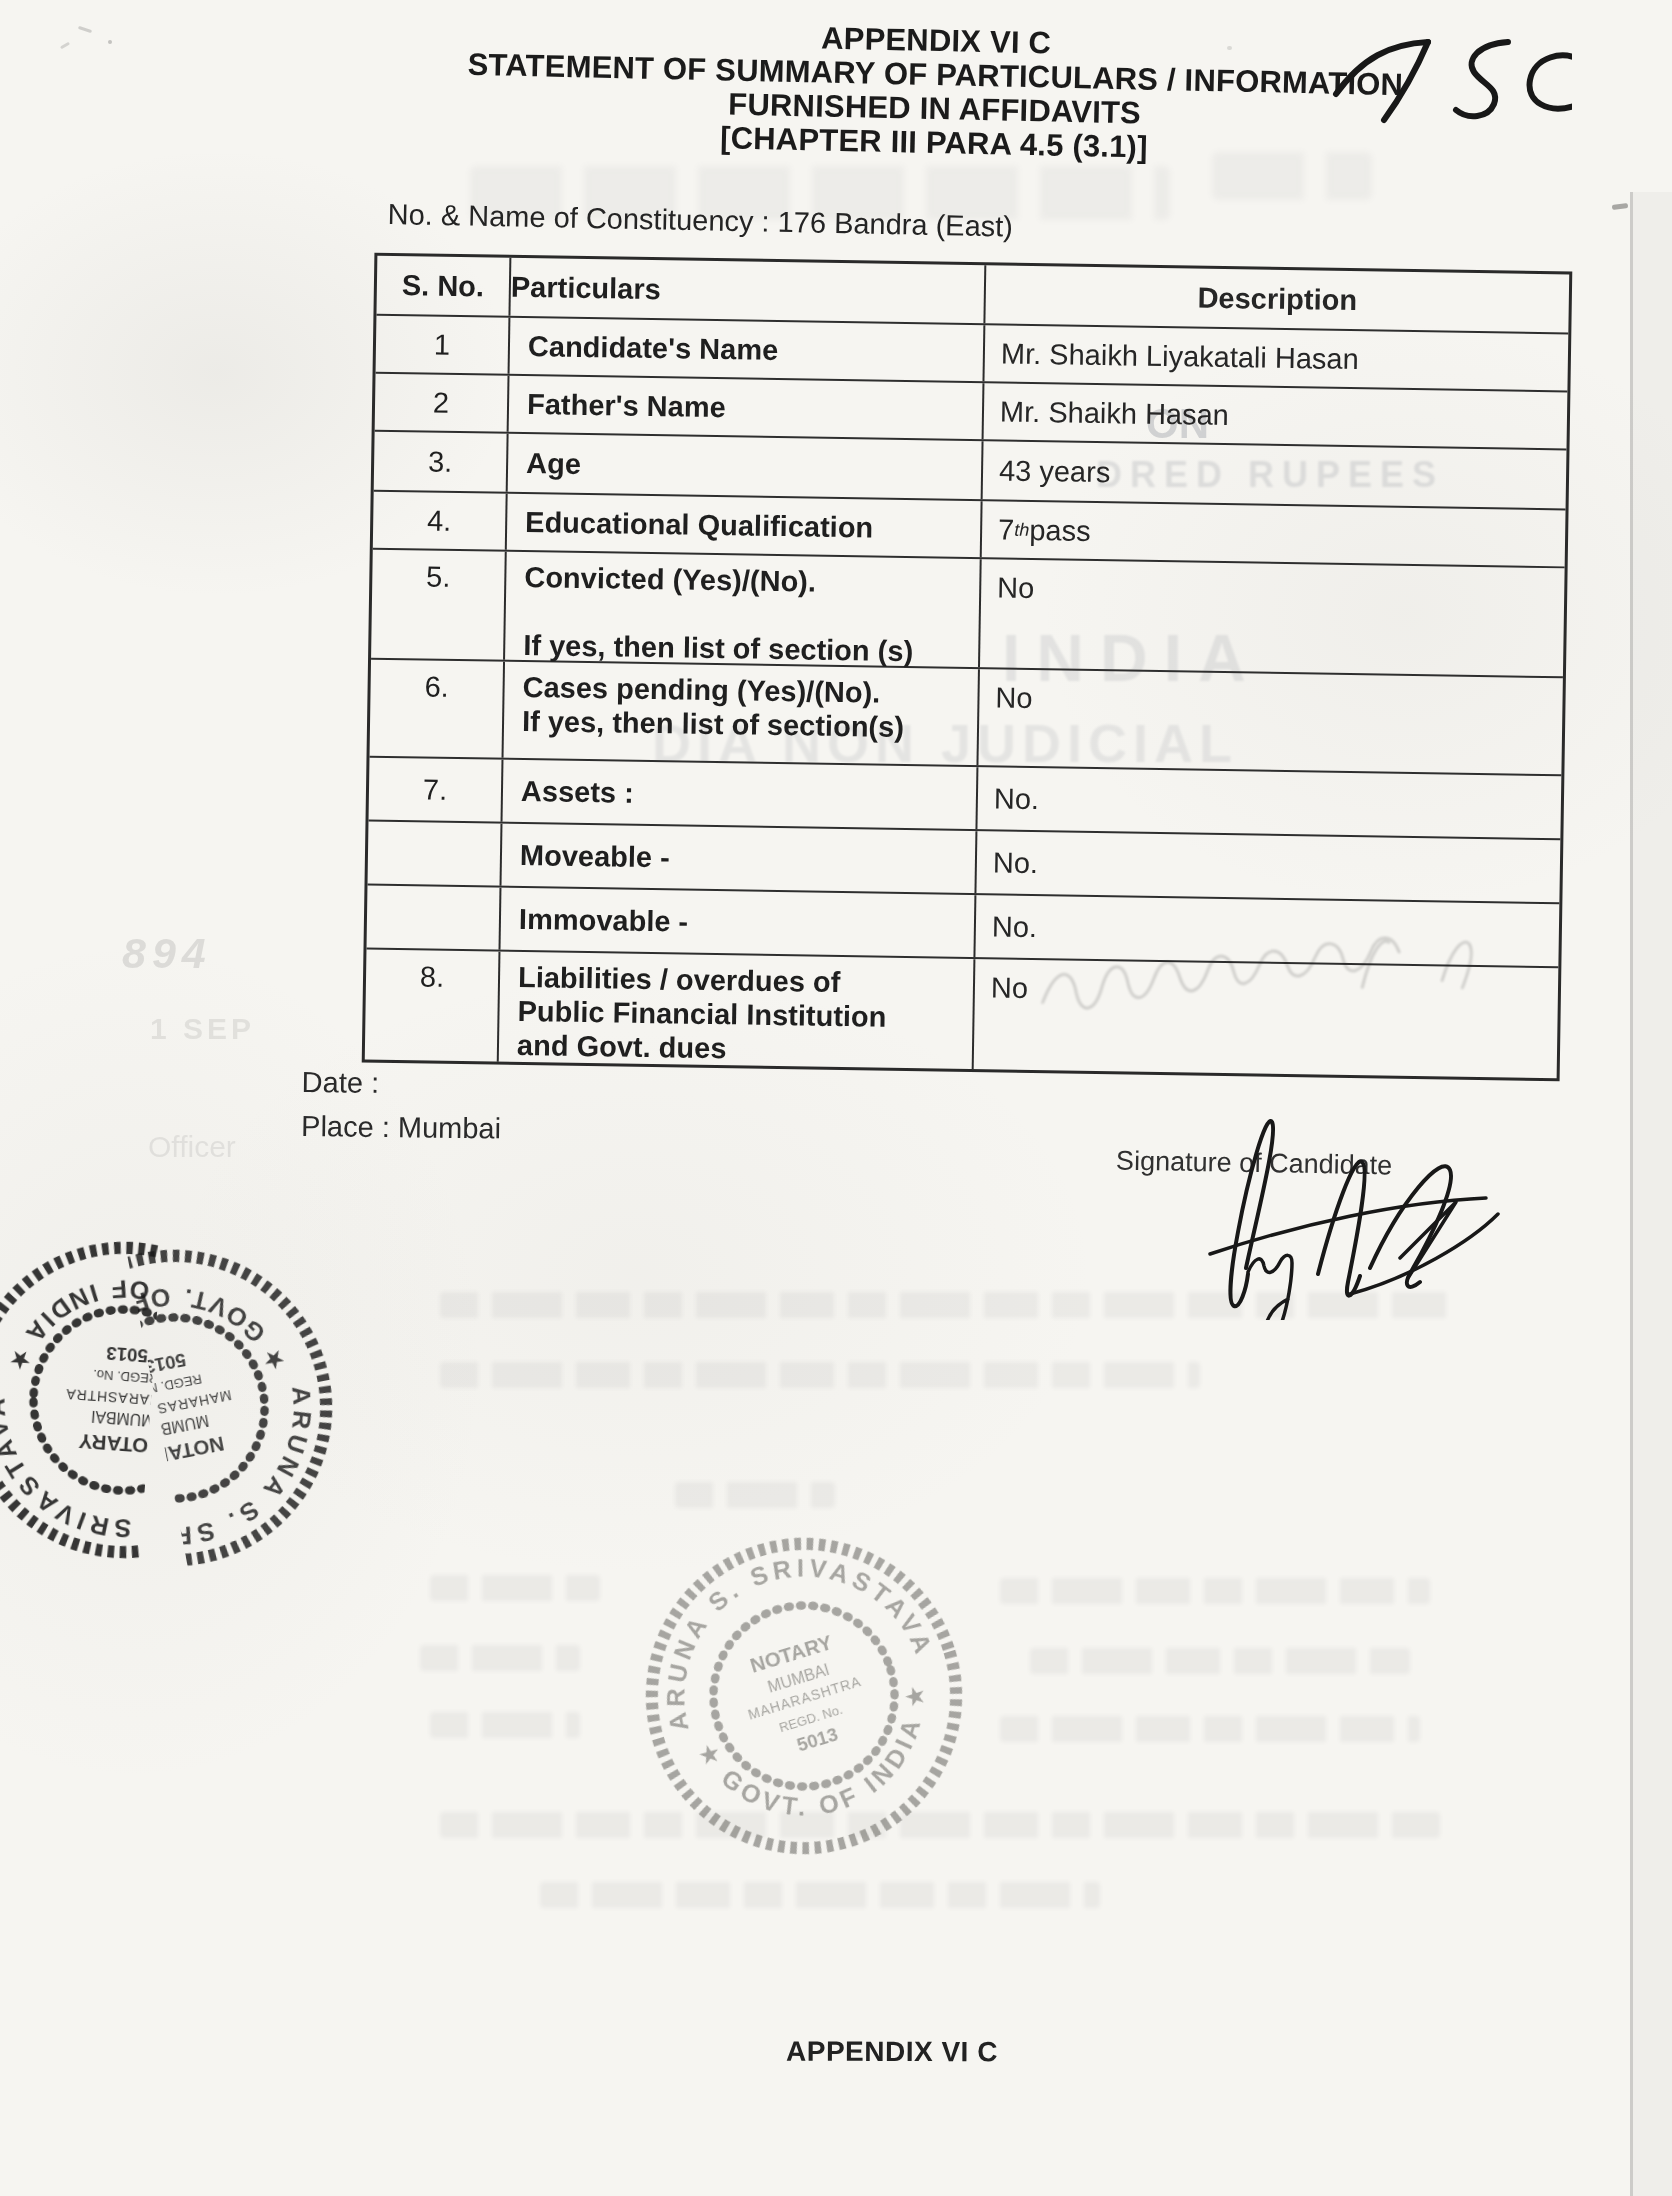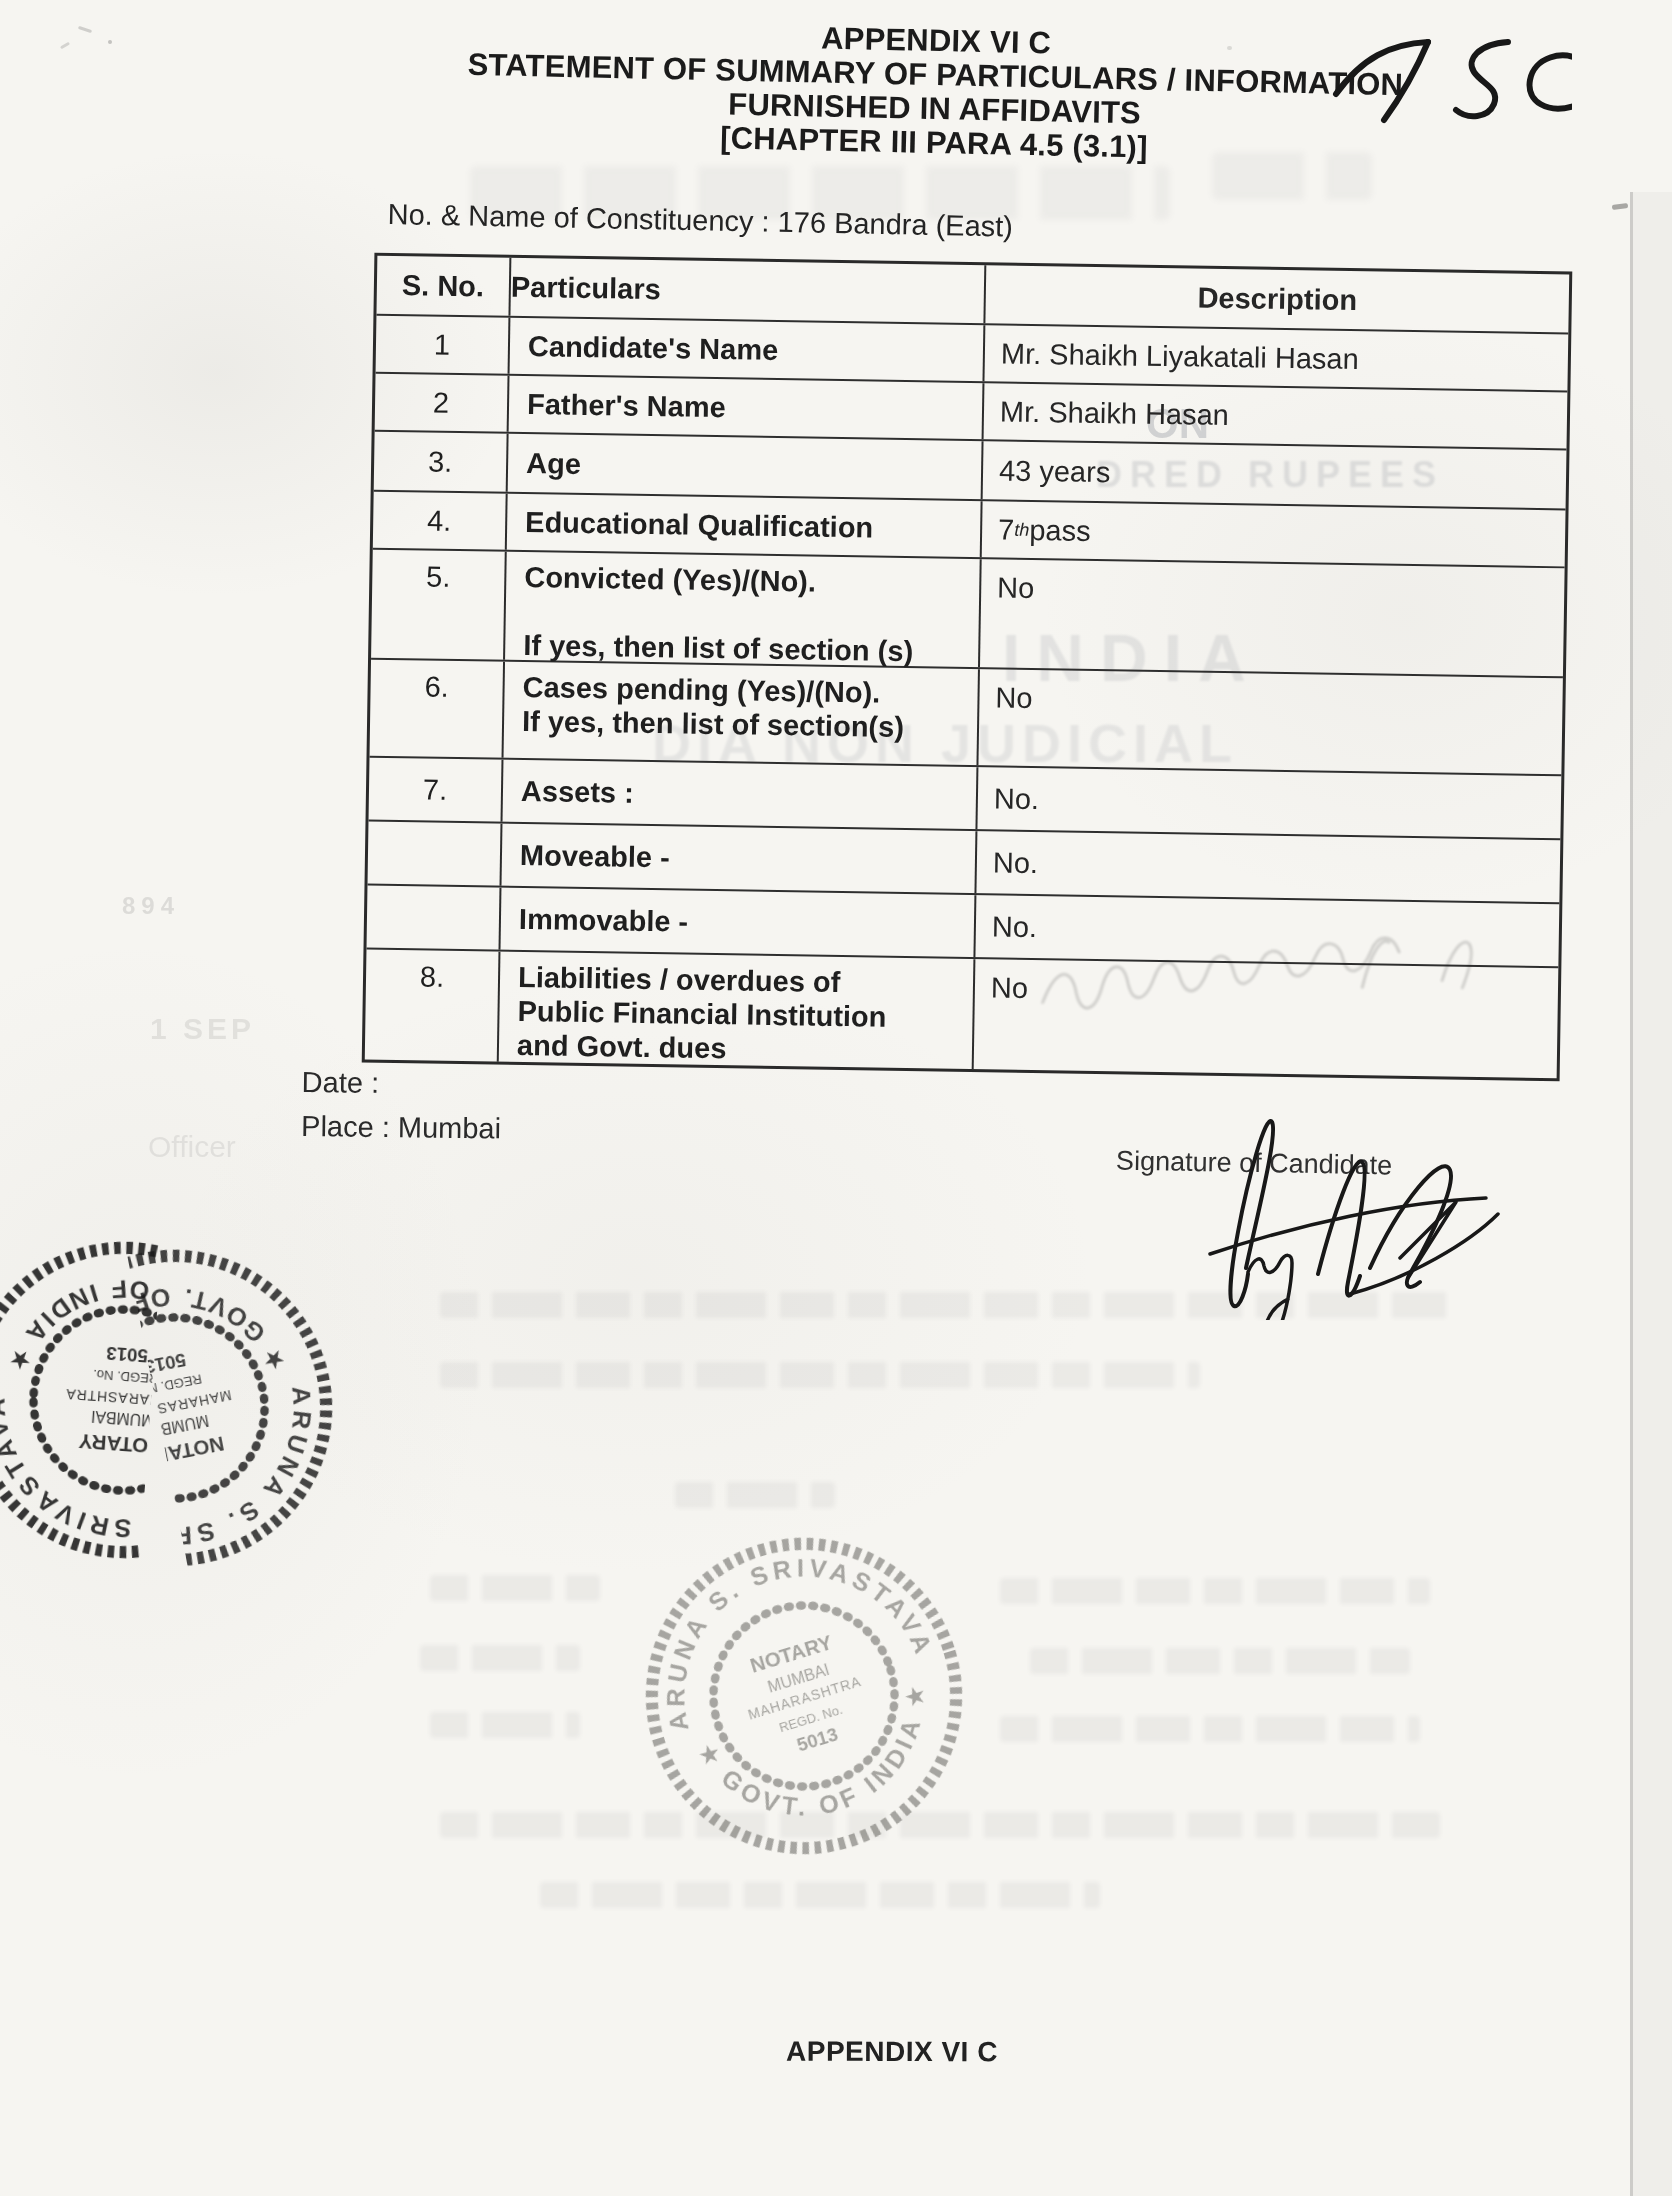--- a/index.html
+++ b/index.html
@@ -81,21 +81,21 @@
 
 <div class="page">
 
   <div class="abs wmbar" style="left:470px;top:166px;width:700px;"></div>
   <div class="abs wmbar" style="left:1212px;top:152px;width:160px;height:48px;"></div>
   <div class="abs wm wm-on">ON</div>
   <div class="abs wm wm-rupees">DRED RUPEES</div>
   <div class="abs wm wm-india">INDIA</div>
   <div class="abs wm wm-nonjud">DIA NON JUDICIAL</div>
 
-  <div class="abs faint-mark" style="left:122px;top:892px;font-size:24px;letter-spacing:6px;opacity:.14;">894</div>
+  <div class="abs faint-mark" style="left:122px;top:929px;font-size:43px;letter-spacing:6px;opacity:.14;font-style:italic;">894</div>
   <div class="abs faint-mark" style="left:150px;top:1012px;font-size:30px;letter-spacing:4px;opacity:.11;">1 SEP</div>
   <div class="abs faint-mark" style="left:148px;top:1130px;font-size:30px;opacity:.10;font-weight:400;">Officer</div>
 
   <div class="abs bleed" style="left:440px;top:1292px;width:1010px;"></div>
   <div class="abs bleed" style="left:440px;top:1362px;width:760px;"></div>
   <div class="abs bleed" style="left:675px;top:1482px;width:160px;"></div>
   <div class="abs bleed" style="left:430px;top:1575px;width:170px;"></div>
   <div class="abs bleed" style="left:1000px;top:1578px;width:430px;"></div>
   <div class="abs bleed" style="left:420px;top:1645px;width:160px;"></div>
   <div class="abs bleed" style="left:1030px;top:1648px;width:380px;"></div>

